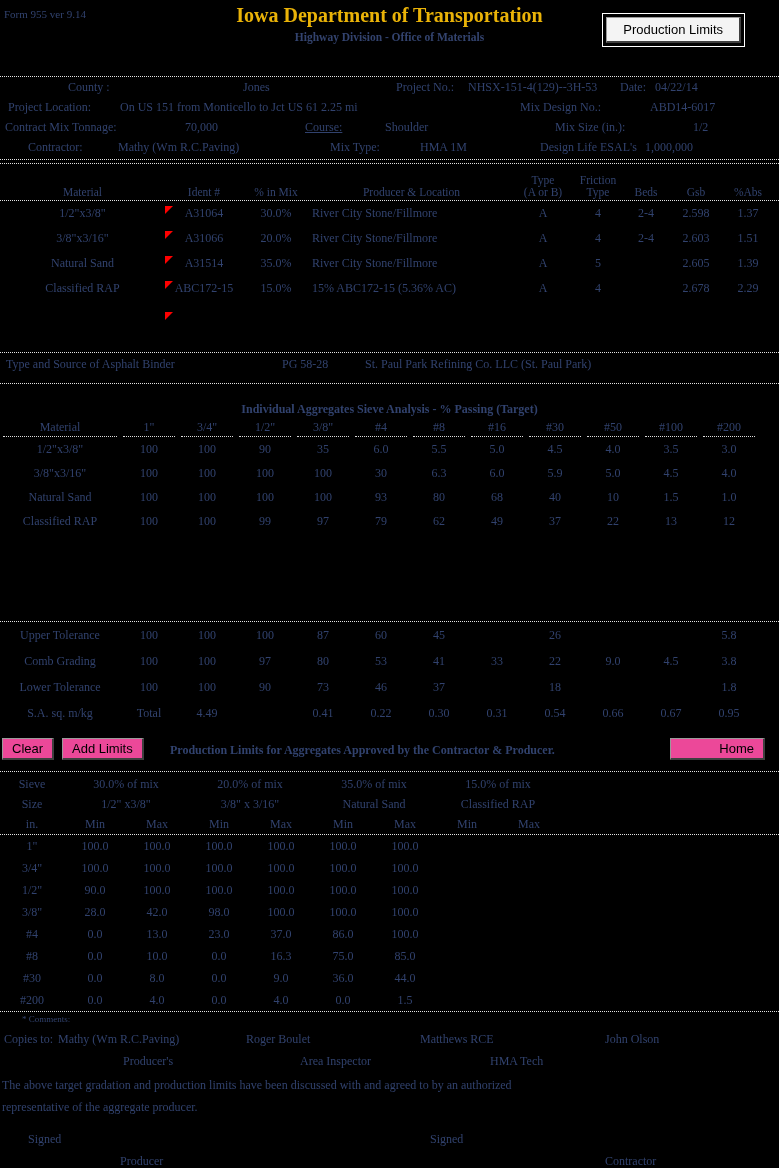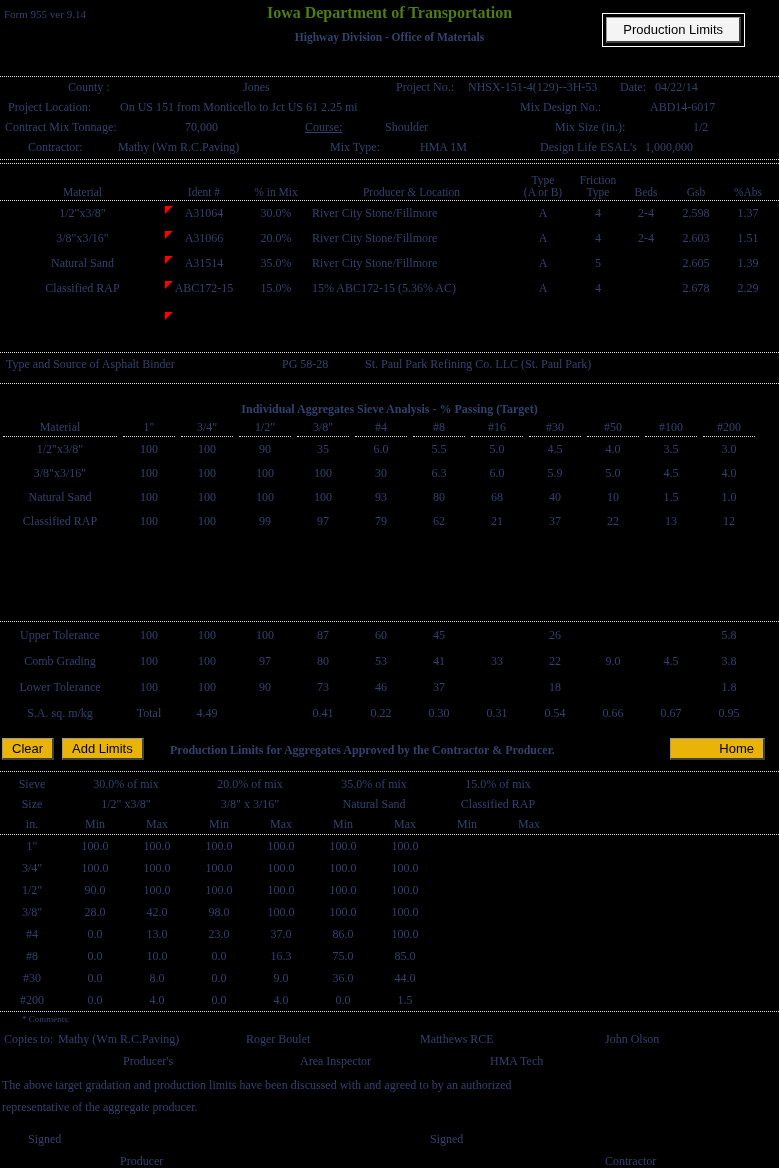--- a/index.html
+++ b/index.html
@@ -1,31 +1,31 @@
 <!DOCTYPE html>
 <html><head>
 <meta charset="utf-8">
 <style>
   html,body{margin:0;padding:0;background:#000;}
   .page{position:relative;width:779px;height:1168px;background:#000;overflow:hidden;
         color:#31426e;font-family:"Liberation Serif",serif;font-size:12px;}
   .sec{position:absolute;left:0;right:0;}
   .f{position:absolute;white-space:nowrap;}
   .ctr{left:0;width:100%;text-align:center;}
-  .title1{font-size:16px;font-weight:bold;color:#4d7c0f;}
+  .title1{font-size:20px;font-weight:bold;color:#eab308;}
   .title2{font-size:11.5px;font-weight:bold;color:#33436e;}
   .hr{position:absolute;left:0;right:0;height:0;border-top:1px dotted #e4e4e4;}
   .hr2{position:absolute;left:0;right:0;height:3px;border-top:1px dotted #e4e4e4;border-bottom:1px dotted #e4e4e4;}
   .inhr{border-top:1px dotted #e4e4e4;height:0;}
   
   .plwrap{position:absolute;border:1px solid #fff;padding:3px;background:#000;}
   .plbtn{background:#f4f4f4;color:#000;border:1px solid #9a9a9a;border-right:2px solid #3f3f3f;
          border-bottom:2px solid #3f3f3f;padding:4px 16px;font-family:"Liberation Sans",sans-serif;
          font-size:13px;cursor:pointer;}
-  .fbtn{background:#eab308;color:#000;border:1px solid #9a9a9a;border-right:2px solid #3f3f3f;
+  .fbtn{background:#ec4899;color:#000;border:1px solid #9a9a9a;border-right:2px solid #3f3f3f;
         border-bottom:2px solid #3f3f3f;padding:2px 9px;font-family:"Liberation Sans",sans-serif;
         font-size:13px;cursor:pointer;}
   
   .mt-row{display:flex;height:25px;align-items:center;text-align:center;}
   .mt-head{height:34px;align-items:flex-end;border-bottom:1px dotted #e4e4e4;
            font-size:11.5px;line-height:12px;white-space:pre-line;padding-bottom:2px;}
   .mt-head span:nth-of-type(1){width:165px;}
   .mt-head span:nth-of-type(2){width:78px;}
   .mt-head span:nth-of-type(3){width:66px;}
   .mt-head span:nth-of-type(4){width:205px;}
@@ -307,21 +307,21 @@
           <span class="gc">100</span>
 
           <span class="gc">99</span>
 
           <span class="gc">97</span>
 
           <span class="gc">79</span>
 
           <span class="gc">62</span>
 
-          <span class="gc">21</span>
+          <span class="gc">49</span>
 
           <span class="gc">37</span>
 
           <span class="gc">22</span>
 
           <span class="gc">13</span>
 
           <span class="gc">12</span>
 
       </div>

